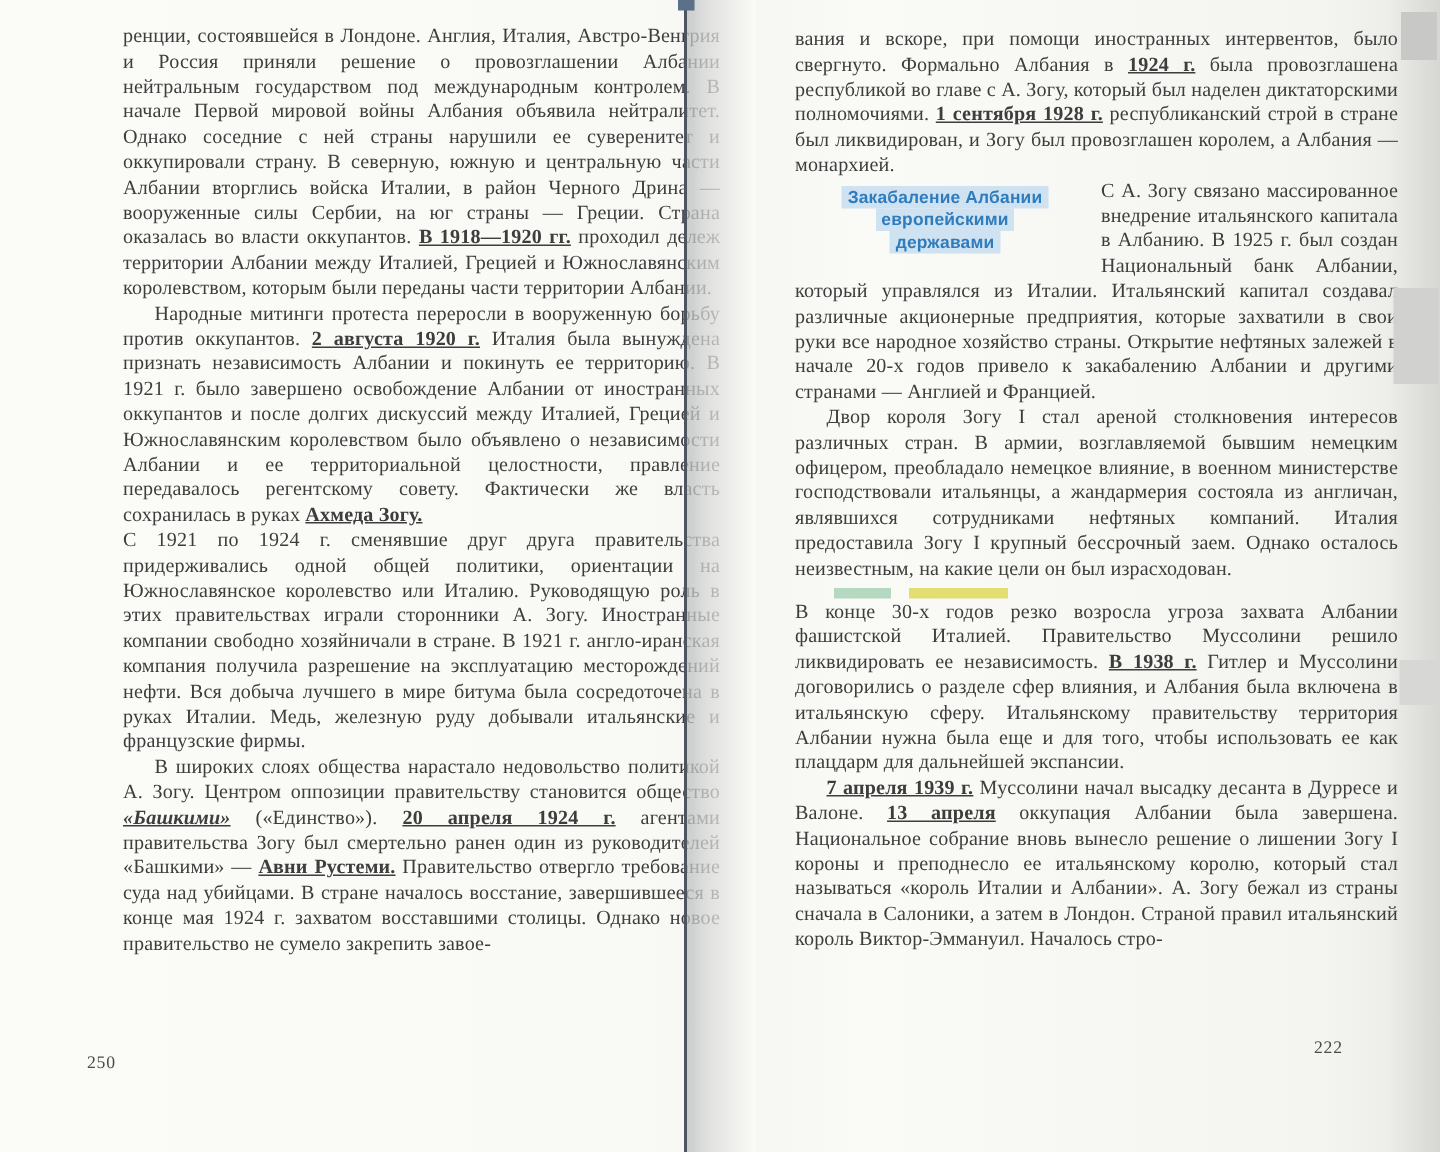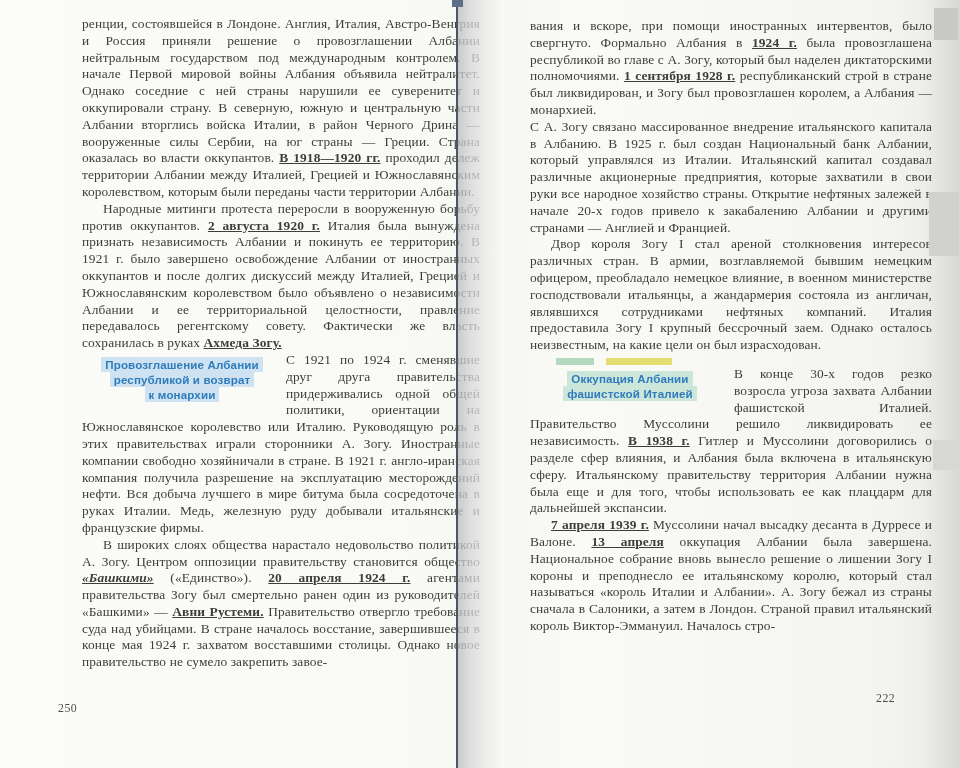--- a/index.html
+++ b/index.html
@@ -54,42 +54,38 @@
   .pn-right{left:876px;top:691px;}
 </style>
 </head>
 <body>
 
 <div class="scan">
 
   <div class="page page-left">
       <p class="para"><span>ренции, состоявшейся в Лондоне. Англия, Италия, Австро-Венгрия и Россия приняли решение о провозглашении Албании нейтральным государством под международным контролем. В начале Первой мировой войны Албания объявила нейтралитет. Однако соседние с ней страны нарушили ее суверенитет и оккупировали страну. В северную, южную и центральную части Албании вторглись войска Италии, в район Черного Дрина — вооруженные силы Сербии, на юг страны — Греции. Страна оказалась во власти оккупантов. </span><span class="b">В 1918—1920 гг.</span><span> проходил дележ территории Албании между Италией, Грецией и Южнославянским королевством, которым были переданы части территории Албании.</span></p>
       <p class="para indent"><span>Народные митинги протеста переросли в вооруженную борьбу против оккупантов. </span><span class="b">2 августа 1920 г.</span><span> Италия была вынуждена признать независимость Албании и покинуть ее территорию. В 1921 г. было завершено освобождение Албании от иностранных оккупантов и после долгих дискуссий между Италией, Грецией и Южнославянским королевством было объявлено о независимости Албании и ее территориальной целостности, правление передавалось регентскому совету. Фактически же власть сохранилась в руках </span><span class="b">Ахмеда Зогу.</span></p>
-      <div class="heading">
-        <div><span class="hl">Провозглашение Албании</span></div>
-        <div><span class="hl">республикой и возврат</span></div>
-        <div><span class="hl">к монархии</span></div>
-      </div>
       <p class="para"><span>С 1921 по 1924 г. сменявшие друг друга правительства придерживались одной общей политики, ориентации на Южнославянское королевство или Италию. Руководящую роль в этих правительствах играли сторонники А. Зогу. Иностранные компании свободно хозяйничали в стране. В 1921 г. англо-иранская компания получила разрешение на эксплуатацию месторождений нефти. Вся добыча лучшего в мире битума была сосредоточена в руках Италии. Медь, железную руду добывали итальянские и французские фирмы.</span></p>
       <p class="para indent"><span>В широких слоях общества нарастало недовольство политикой А. Зогу. Центром оппозиции правительству становится общество </span><span class="b i">«Башкими»</span><span> («Единство»). </span><span class="b">20 апреля 1924 г.</span><span> агентами правительства Зогу был смертельно ранен один из руководителей «Башкими» — </span><span class="b">Авни Рустеми.</span><span> Правительство отвергло требование суда над убийцами. В стране началось восстание, завершившееся в конце мая 1924 г. захватом восставшими столицы. Однако новое правительство не сумело закрепить завое-</span></p>
     </div>
 
   <div class="gutter-shade"></div>
   <div class="gutter-line"></div>
   <div class="gutter-top-mark"></div>
 
   <div class="page page-right">
       <p class="para"><span>вания и вскоре, при помощи иностранных интервентов, было свергнуто. Формально Албания в </span><span class="b">1924 г.</span><span> была провозглашена республикой во главе с А. Зогу, который был наделен диктаторскими полномочиями. </span><span class="b">1 сентября 1928 г.</span><span> республиканский строй в стране был ликвидирован, и Зогу был провозглашен королем, а Албания — монархией.</span></p>
+      <div class="heading">
+        <div><span class="hl">Закабаление Албании</span></div>
+        <div><span class="hl">европейскими</span></div>
+        <div><span class="hl">державами</span></div>
+      </div>
       <p class="para"><span>С А. Зогу связано массированное внедрение итальянского капитала в Албанию. В 1925 г. был создан Национальный банк Албании, который управлялся из Италии. Итальянский капитал создавал различные акционерные предприятия, которые захватили в свои руки все народное хозяйство страны. Открытие нефтяных залежей в начале 20-х годов привело к закабалению Албании и другими странами — Англией и Францией.</span></p>
       <p class="para indent"><span>Двор короля Зогу I стал ареной столкновения интересов различных стран. В армии, возглавляемой бывшим немецким офицером, преобладало немецкое влияние, в военном министерстве господствовали итальянцы, а жандармерия состояла из англичан, являвшихся сотрудниками нефтяных компаний. Италия предоставила Зогу I крупный бессрочный заем. Однако осталось неизвестным, на какие цели он был израсходован.</span></p>
       <div class="markers"><span class="mk green"></span><span class="mk yellow"></span></div>
-      <div class="heading tint-green">
-        <div><span class="hl">Оккупация Албании</span></div>
-        <div><span class="hl">фашистской Италией</span></div>
-      </div>
       <p class="para"><span>В конце 30-х годов резко возросла угроза захвата Албании фашистской Италией. Правительство Муссолини решило ликвидировать ее независимость. </span><span class="b">В 1938 г.</span><span> Гитлер и Муссолини договорились о разделе сфер влияния, и Албания была включена в итальянскую сферу. Итальянскому правительству территория Албании нужна была еще и для того, чтобы использовать ее как плацдарм для дальнейшей экспансии.</span></p>
       <p class="para indent"><span class="b">7 апреля 1939 г.</span><span> Муссолини начал высадку десанта в Дурресе и Валоне. </span><span class="b">13 апреля</span><span> оккупация Албании была завершена. Национальное собрание вновь вынесло решение о лишении Зогу I короны и преподнесло ее итальянскому королю, который стал называться «король Италии и Албании». А. Зогу бежал из страны сначала в Салоники, а затем в Лондон. Страной правил итальянский король Виктор-Эммануил. Началось стро-</span></p>
     </div>
 
   <div class="page-number pn-left">250</div>
   <div class="page-number pn-right">222</div>
 
   <div class="edge-strip"></div>
   <div class="art art-1"></div>
   <div class="art art-2"></div>

